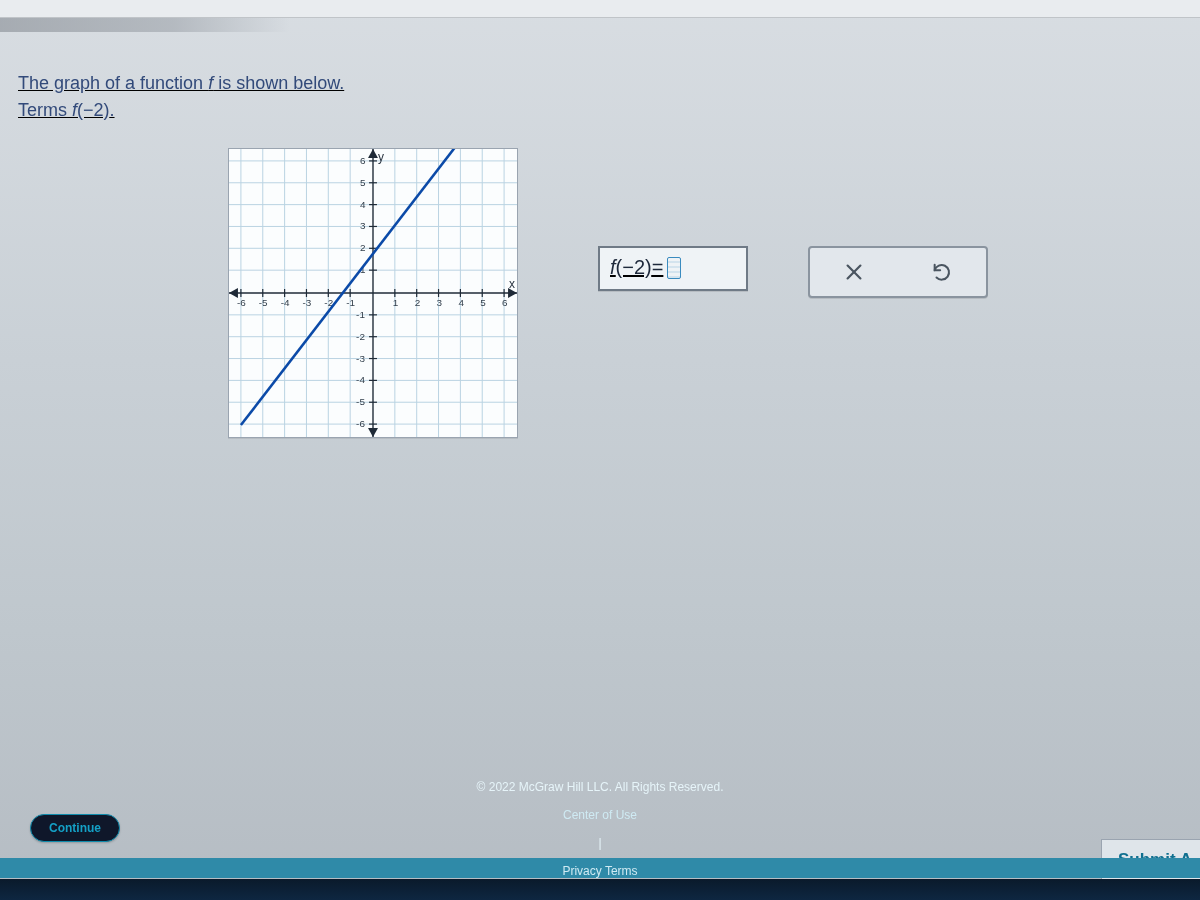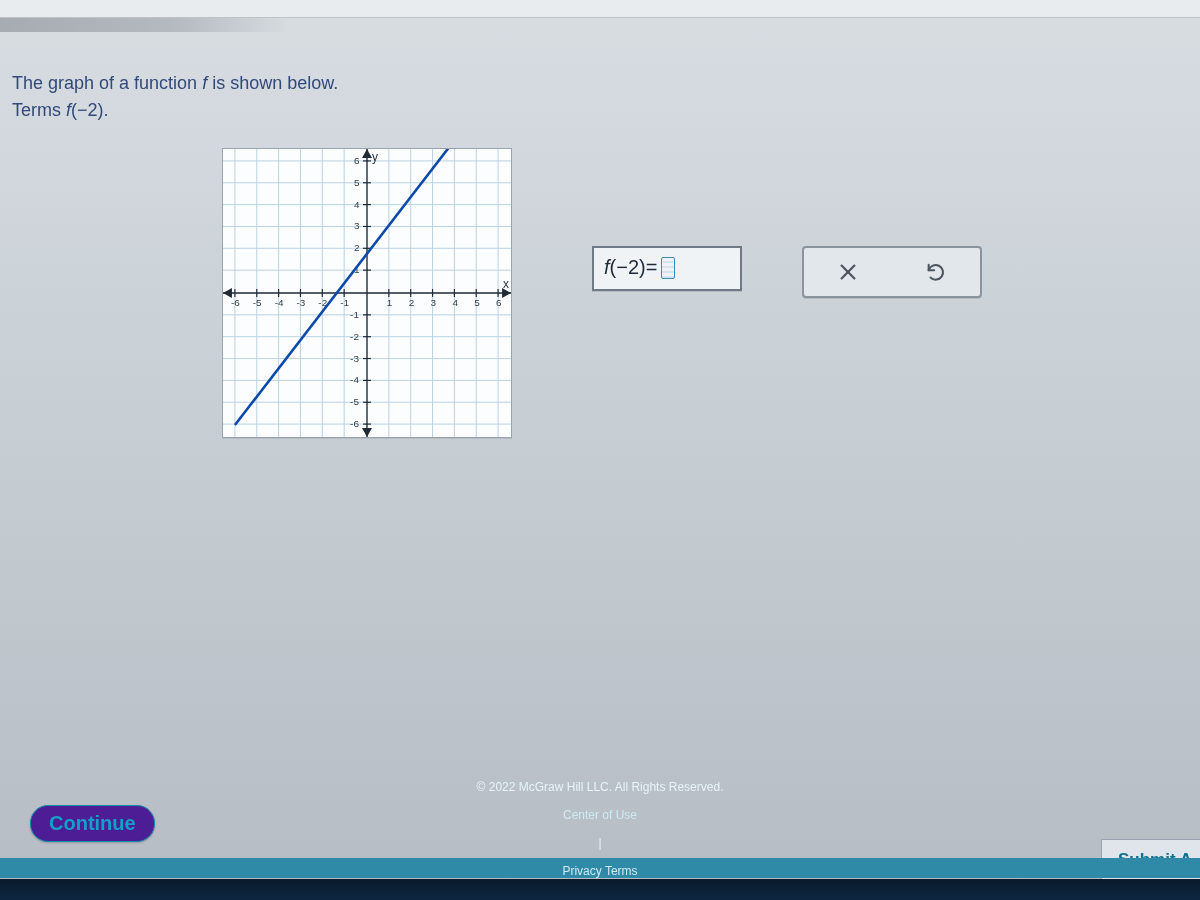--- a/index.html
+++ b/index.html
@@ -12,21 +12,22 @@
     position: absolute; top: 0; left: 0; right: 0; height: 18px;
     background: #e9ecef; border-bottom: 1px solid #c0c4c8;
   }
   .progress-shadow {
     position: absolute; top: 18px; left: 0; width: 290px; height: 14px;
     background: linear-gradient(90deg, #6a7078 0%, #8a9098 60%, rgba(138,144,152,0) 100%);
     opacity: .45;
   }
   .content {
     position: absolute; top: 40px; left: 0; right: 0; bottom: 42px;
-    padding: 30px 20px 0 12px;
+    padding: 30px 20px 0 18px;
+    text-decoration: underline;
   }
   .prompt {
     font-size: 18px; color: #324a7a; line-height: 1.5; margin-bottom: 6px;
   }
   .prompt .fn { font-style: italic; }
   .row {
     display: flex; align-items: flex-start; gap: 80px; margin-top: 24px;
   }
   .graph-box {
     margin-left: 210px;
@@ -63,23 +64,23 @@
     display: flex; align-items: center; justify-content: space-around;
     box-shadow: 0 1px 0 rgba(0,0,0,.1);
   }
   .tool-btn {
     width: 40px; height: 36px; display: flex; align-items: center; justify-content: center;
     color: #4a5560; cursor: pointer; border-radius: 3px;
   }
   .tool-btn svg { width: 22px; height: 22px; stroke: #4a5560; }
   .continue-btn {
     position: absolute; left: 30px; bottom: 58px;
-    background: #4c1d95; color: #14a0c6;
+    background: #0f172a; color: #14a0c6;
     border: 1px solid #0f8bac; border-radius: 18px;
-    padding: 6px 18px; font-size: 20px; font-weight: 600;
+    padding: 6px 18px; font-size: 12px; font-weight: 600;
     box-shadow: 0 1px 2px rgba(0,0,0,.2);
     cursor: pointer;
   }
   .submit-btn {
     position: absolute; right: 0; bottom: 20px;
     background: #dfe5ea; color: #0f6f8f;
     border-top: 1px solid #9aa4b0; border-left: 1px solid #9aa4b0;
     padding: 10px 8px 10px 16px; font-size: 17px; font-weight: 600;
     cursor: pointer;
   }

